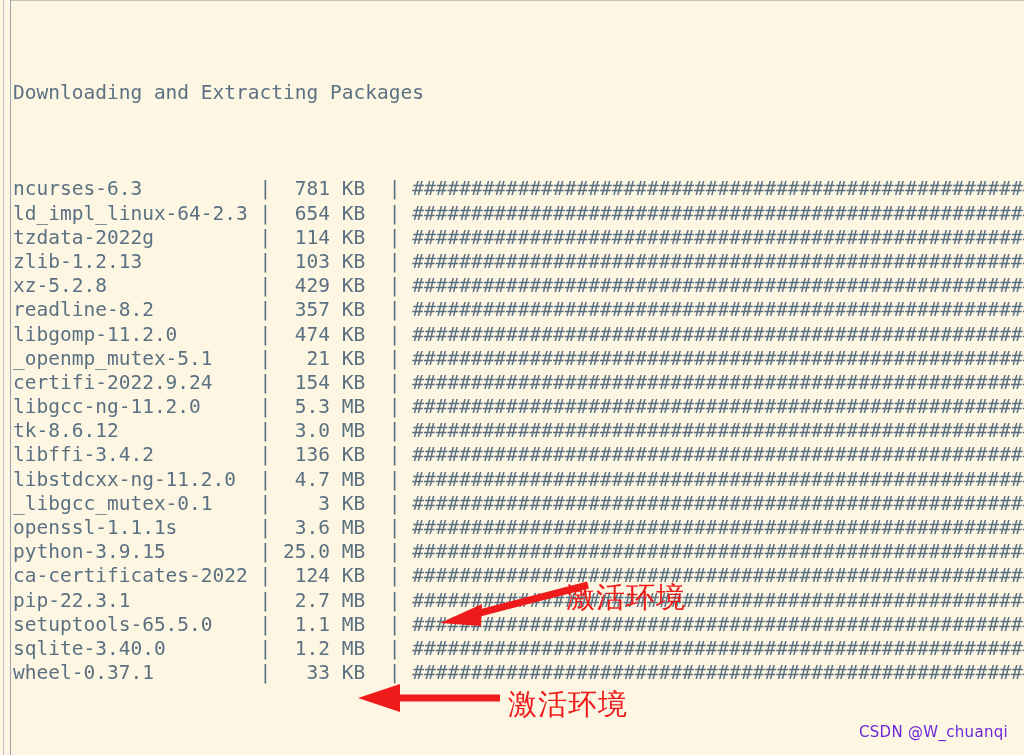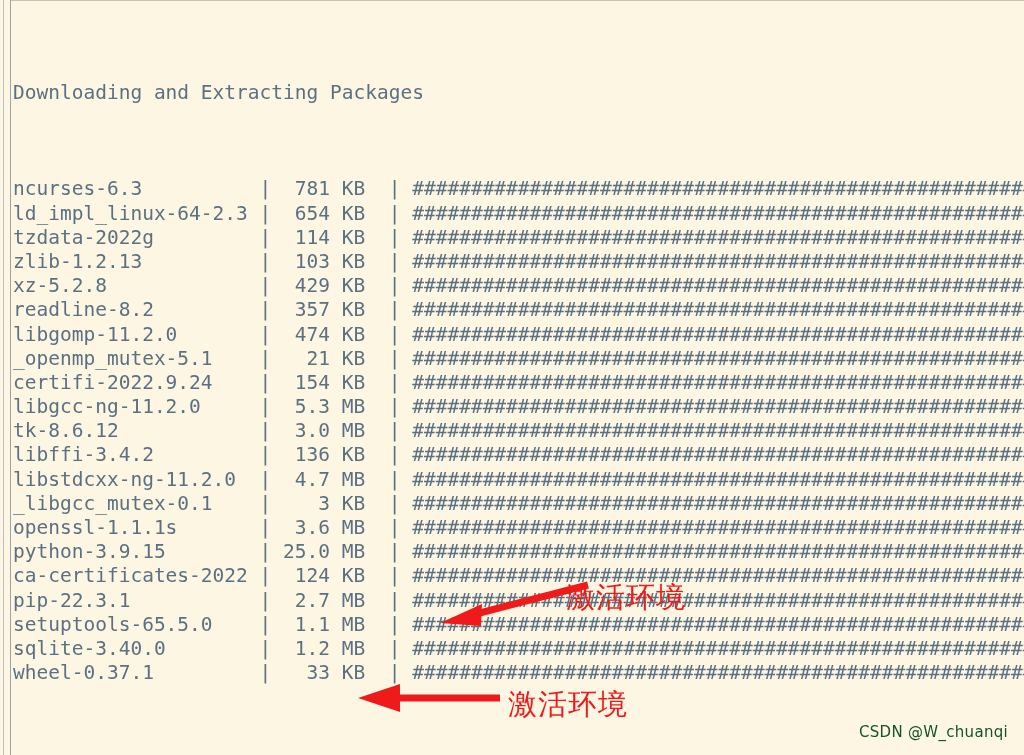--- a/index.html
+++ b/index.html
@@ -73,21 +73,21 @@
     font-family: "DejaVu Sans", "Liberation Sans", sans-serif;
     font-size: 29px;
     font-weight: 500;
     letter-spacing: 1px;
     white-space: nowrap;
   }
   #watermark {
     position: absolute;
     right: 16px;
     bottom: 14px;
-    color: #14532d;
+    color: #6d28d9;
     font-family: "DejaVu Sans", "Liberation Sans", sans-serif;
     font-size: 15px;
     letter-spacing: 0.3px;
     white-space: nowrap;
   }
 </style>
 </head>
 <body>
 
 <div id="terminal-window">

